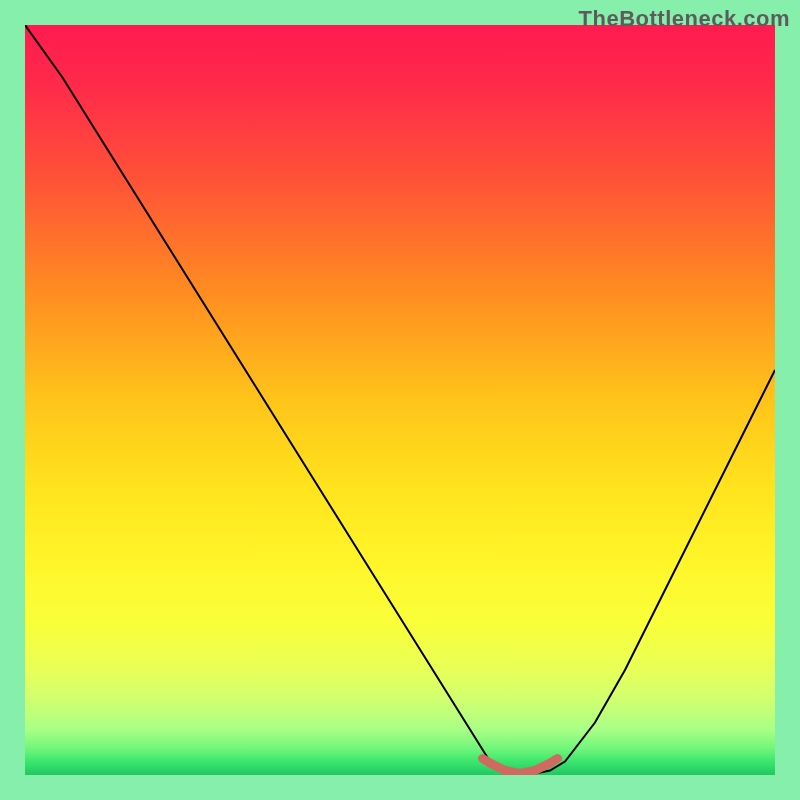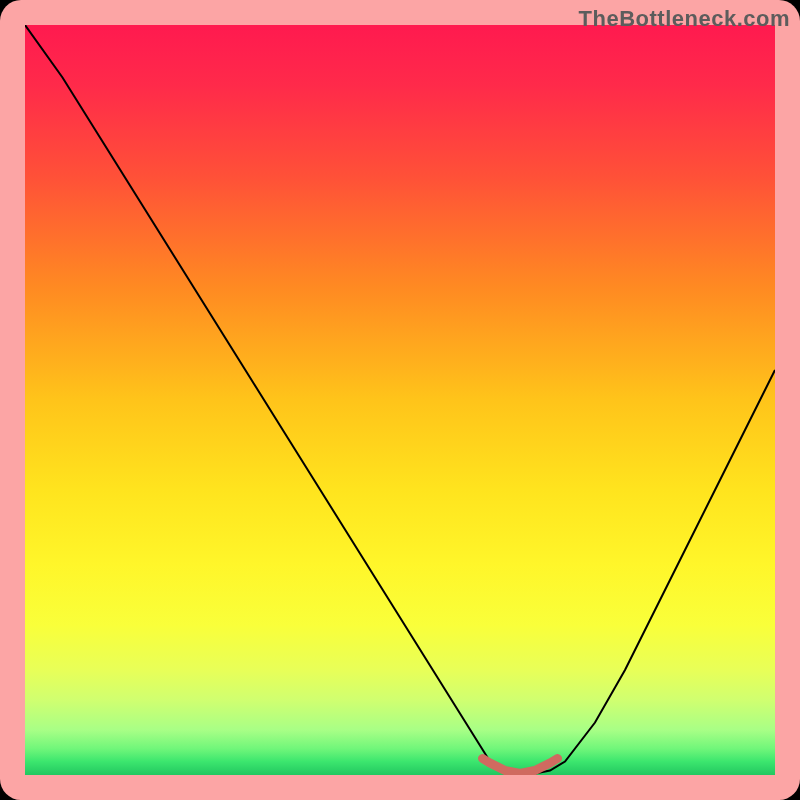--- a/index.html
+++ b/index.html
@@ -8,22 +8,21 @@
     width: 800px;
     height: 800px;
     overflow: hidden;
     background: #000;
     font-family: Arial, Helvetica, sans-serif;
   }
   .frame {
     position: relative;
     width: 800px;
     height: 800px;
-    background: #fca5a5;
-    border-radius: 21px;
+    background: #86efac;
   }
   .watermark {
     position: absolute;
     top: 6px;
     right: 10px;
     font-size: 22px;
     font-weight: 600;
     color: #5c5c5c;
     letter-spacing: 0.5px;
     z-index: 50;

